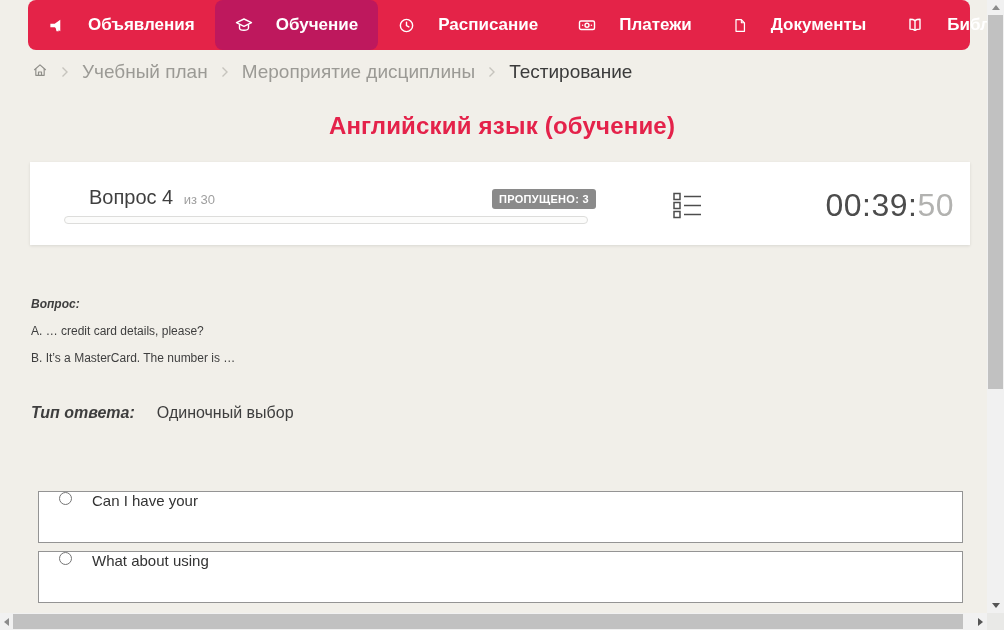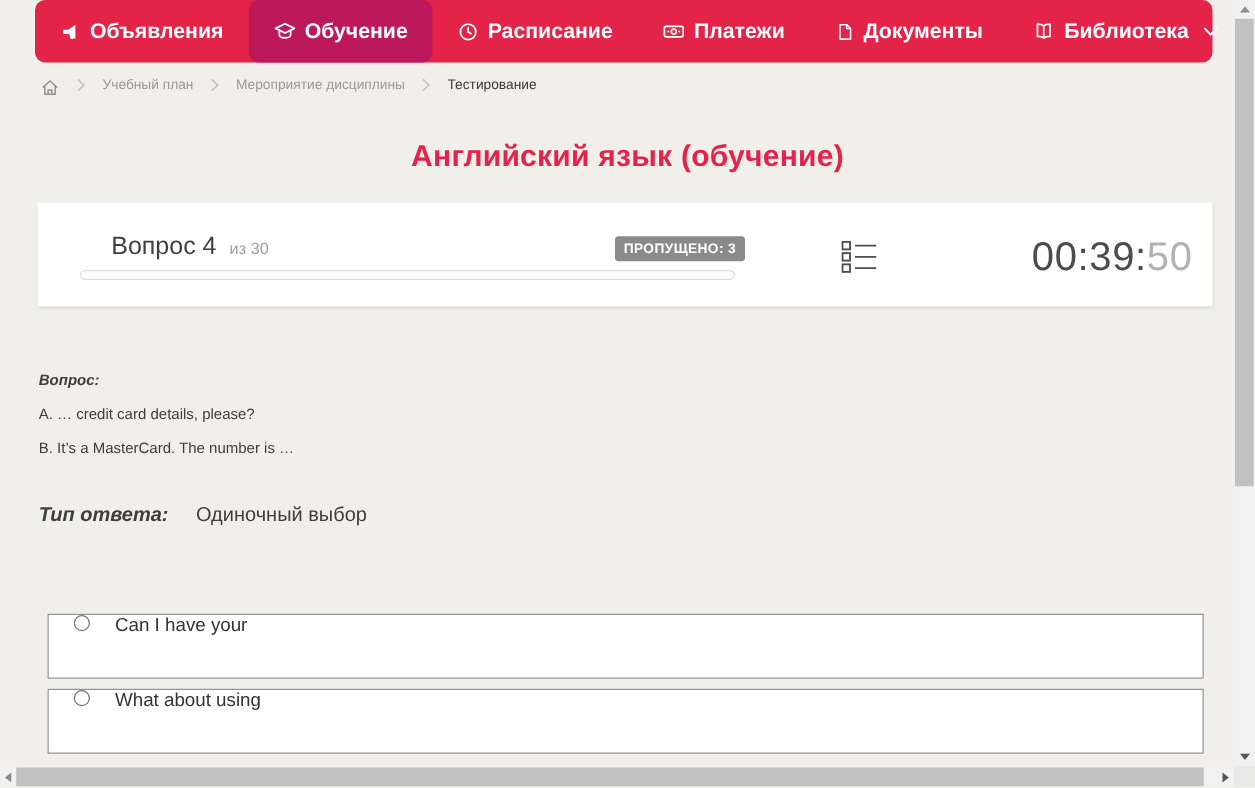--- a/index.html
+++ b/index.html
@@ -11,33 +11,33 @@
     color:#3e3e3e;
   }
 
   
   .navbar {
     position:absolute; left:28px; top:0; width:942px; height:50px;
     background:#e42348; border-radius:8px;
     display:flex; align-items:stretch;
   }
   .nav-tab {
-    display:flex; align-items:center; gap:7px;
+    display:flex; align-items:center; gap:23px;
     padding:0 20px; color:#fff; font-weight:700; font-size:17px;
     cursor:pointer; white-space:nowrap;
   }
   .nav-tab.active { background:#be185d; border-radius:8px; }
   .nav-icon { display:flex; align-items:center; }
   .chevron { margin-left:4px; display:flex; align-items:center; }
 
   
   .breadcrumb {
     position:absolute; left:32px; top:62px; height:20px;
-    display:flex; align-items:flex-start; gap:13px;
-    font-size:11px; color:#9b9a95;
+    display:flex; align-items:center; gap:13px;
+    font-size:19px; color:#9b9a95;
   }
   .crumb { cursor:pointer; }
   .crumb-current { color:#3b3b3b; cursor:default; }
   .crumb-sep { display:flex; align-items:center; }
 
   
   .page-title {
     position:absolute; left:0; top:112px; width:1004px;
     text-align:center; color:#e4224a; font-size:24px; font-weight:700;
     letter-spacing:0.2px;

